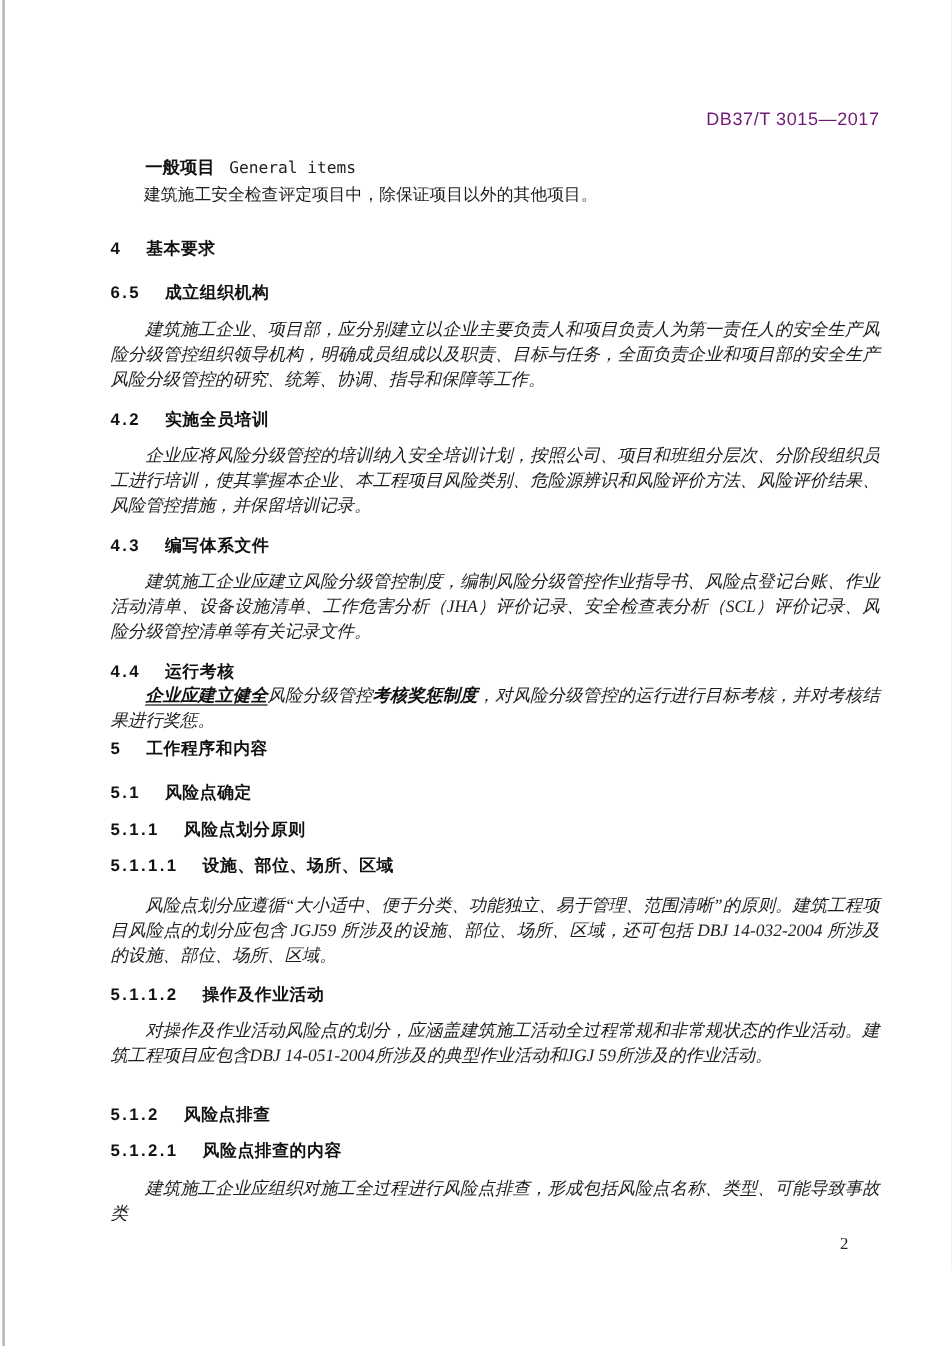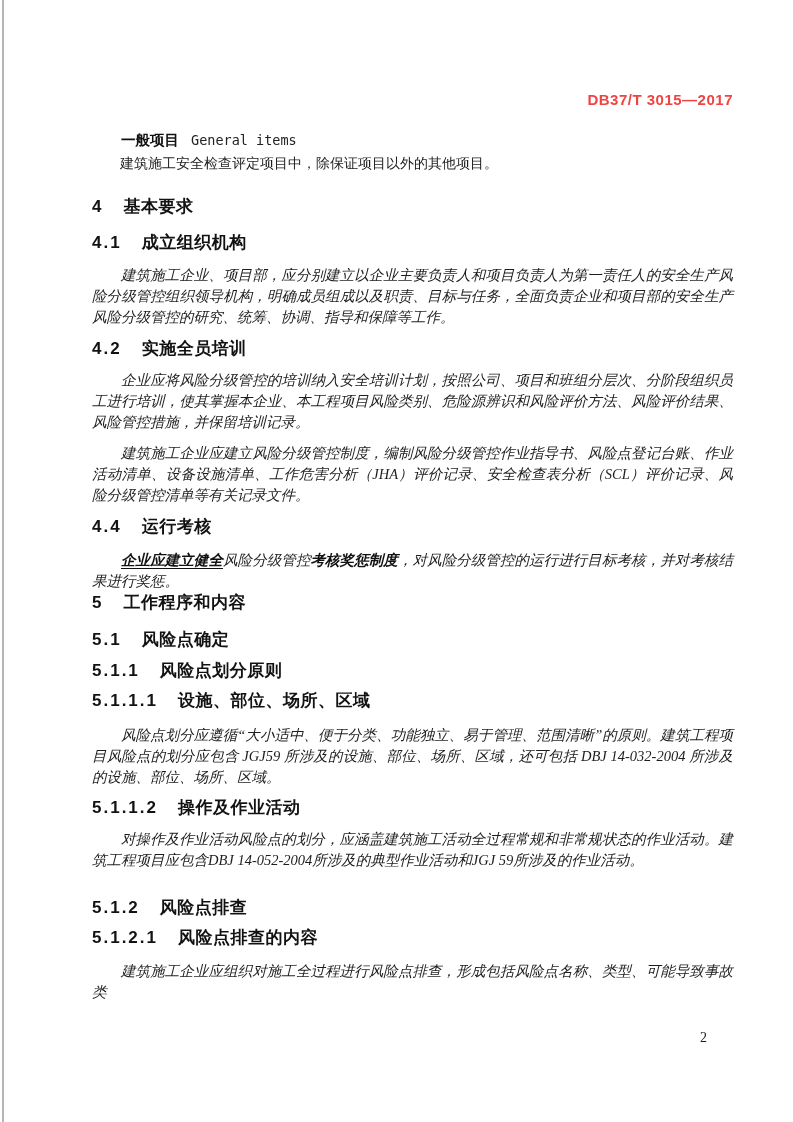--- a/index.html
+++ b/index.html
@@ -16,24 +16,24 @@
     position: absolute;
     left: 2px; top: 0; bottom: 0;
     width: 2px;
     background: #b5b5b5;
   }
   .doc-header {
     position: absolute;
     top: 91px;
     right: 60px;
     font-family: "Liberation Sans", "DejaVu Sans", sans-serif;
-    font-weight: bold;
+    font-weight: normal;
     font-size: 15px;
     letter-spacing: 0.5px;
-    color: #ef4444;
+    color: #701a75;
   }
   .content {
     position: absolute;
     left: 92px;
     top: 128px;
     width: 641px;
   }
   .content > * { margin: 0; }
   .term-line {
     margin-top: 2px;
@@ -54,21 +54,21 @@
   }
   .term-def {
     margin-top: 2px;
     text-indent: 2em;
     font-size: 14px;
     line-height: 21px;
   }
   .h {
     font-family: "Liberation Sans", "DejaVu Sans", sans-serif;
     font-weight: bold;
-    font-size: 17px;
+    font-size: 14px;
     line-height: 22px;
     color: #121212;
     letter-spacing: 0.5px;
   }
   .hn { display: inline-block; margin-right: 20px; letter-spacing: 2px; }
   .para {
     font-size: 14.5px;
     line-height: 21px;
     text-indent: 2em;
     text-align: justify;
@@ -104,35 +104,38 @@
     <p class="term-line">
       <b class="term-zh">一般项目</b><span class="term-en">General items</span>
     </p>
     <p class="term-def">建筑施工安全检查评定项目中，除保证项目以外的其他项目。</p>
 
     <h2 class="h" style="margin-top:22px">
       <span class="hn">4</span><span>基本要求</span>
     </h2>
 
     <h3 class="h" style="margin-top:14px">
-      <span class="hn">4.1</span><span>成立组织机构</span>
+      <span class="hn">6.5</span><span>成立组织机构</span>
     </h3>
     <p class="para" style="margin-top:11px">建筑施工企业、项目部，应分别建立以企业主要负责人和项目负责人为第一责任人的安全生产风险分级管控组织领导机构，明确成员组成以及职责、目标与任务，全面负责企业和项目部的安全生产风险分级管控的研究、统筹、协调、指导和保障等工作。</p>
 
     <h3 class="h" style="margin-top:10px">
       <span class="hn">4.2</span><span>实施全员培训</span>
     </h3>
     <p class="para" style="margin-top:10px">企业应将风险分级管控的培训纳入安全培训计划，按照公司、项目和班组分层次、分阶段组织员工进行培训，使其掌握本企业、本工程项目风险类别、危险源辨识和风险评价方法、风险评价结果、风险管控措施，并保留培训记录。</p>
 
+    <h3 class="h" style="margin-top:10px">
+      <span class="hn">4.3</span><span>编写体系文件</span>
+    </h3>
     <p class="para" style="margin-top:10px">建筑施工企业应建立风险分级管控制度，编制风险分级管控作业指导书、风险点登记台账、作业活动清单、设备设施清单、工作危害分析（JHA）评价记录、安全检查表分析（SCL）评价记录、风险分级管控清单等有关记录文件。</p>
 
     <h3 class="h" style="margin-top:10px">
       <span class="hn">4.4</span><span>运行考核</span>
     </h3>
-    <p class="para" style="margin-top:12px"><span class="u-bold">企业应建立健全</span><span>风险分级管控</span><span class="b">考核奖惩制度</span><span>，对风险分级管控的运行进行目标考核，并对考核结果进行奖惩。</span></p>
+    <p class="para" style=""><span class="u-bold">企业应建立健全</span><span>风险分级管控</span><span class="b">考核奖惩制度</span><span>，对风险分级管控的运行进行目标考核，并对考核结果进行奖惩。</span></p>
 
     <h2 class="h" style="">
       <span class="hn">5</span><span>工作程序和内容</span>
     </h2>
 
     <h3 class="h" style="margin-top:15px">
       <span class="hn">5.1</span><span>风险点确定</span>
     </h3>
 
     <h4 class="h" style="margin-top:9px">
@@ -140,21 +143,21 @@
     </h4>
 
     <h4 class="h" style="margin-top:8px">
       <span class="hn">5.1.1.1</span><span>设施、部位、场所、区域</span>
     </h4>
     <p class="para" style="margin-top:13px">风险点划分应遵循“大小适中、便于分类、功能独立、易于管理、范围清晰”的原则。建筑工程项目风险点的划分应包含 JGJ59 所涉及的设施、部位、场所、区域，还可包括 DBJ 14-032-2004 所涉及的设施、部位、场所、区域。</p>
 
     <h4 class="h" style="margin-top:9px">
       <span class="hn">5.1.1.2</span><span>操作及作业活动</span>
     </h4>
-    <p class="para" style="margin-top:10px">对操作及作业活动风险点的划分，应涵盖建筑施工活动全过程常规和非常规状态的作业活动。建筑工程项目应包含DBJ 14-052-2004所涉及的典型作业活动和JGJ 59所涉及的作业活动。</p>
+    <p class="para" style="margin-top:10px">对操作及作业活动风险点的划分，应涵盖建筑施工活动全过程常规和非常规状态的作业活动。建筑工程项目应包含DBJ 14-051-2004所涉及的典型作业活动和JGJ 59所涉及的作业活动。</p>
 
     <h4 class="h" style="margin-top:26px">
       <span class="hn">5.1.2</span><span>风险点排查</span>
     </h4>
 
     <h4 class="h" style="margin-top:8px">
       <span class="hn">5.1.2.1</span><span>风险点排查的内容</span>
     </h4>
     <p class="para" style="margin-top:12px">建筑施工企业应组织对施工全过程进行风险点排查，形成包括风险点名称、类型、可能导致事故类</p>
 

